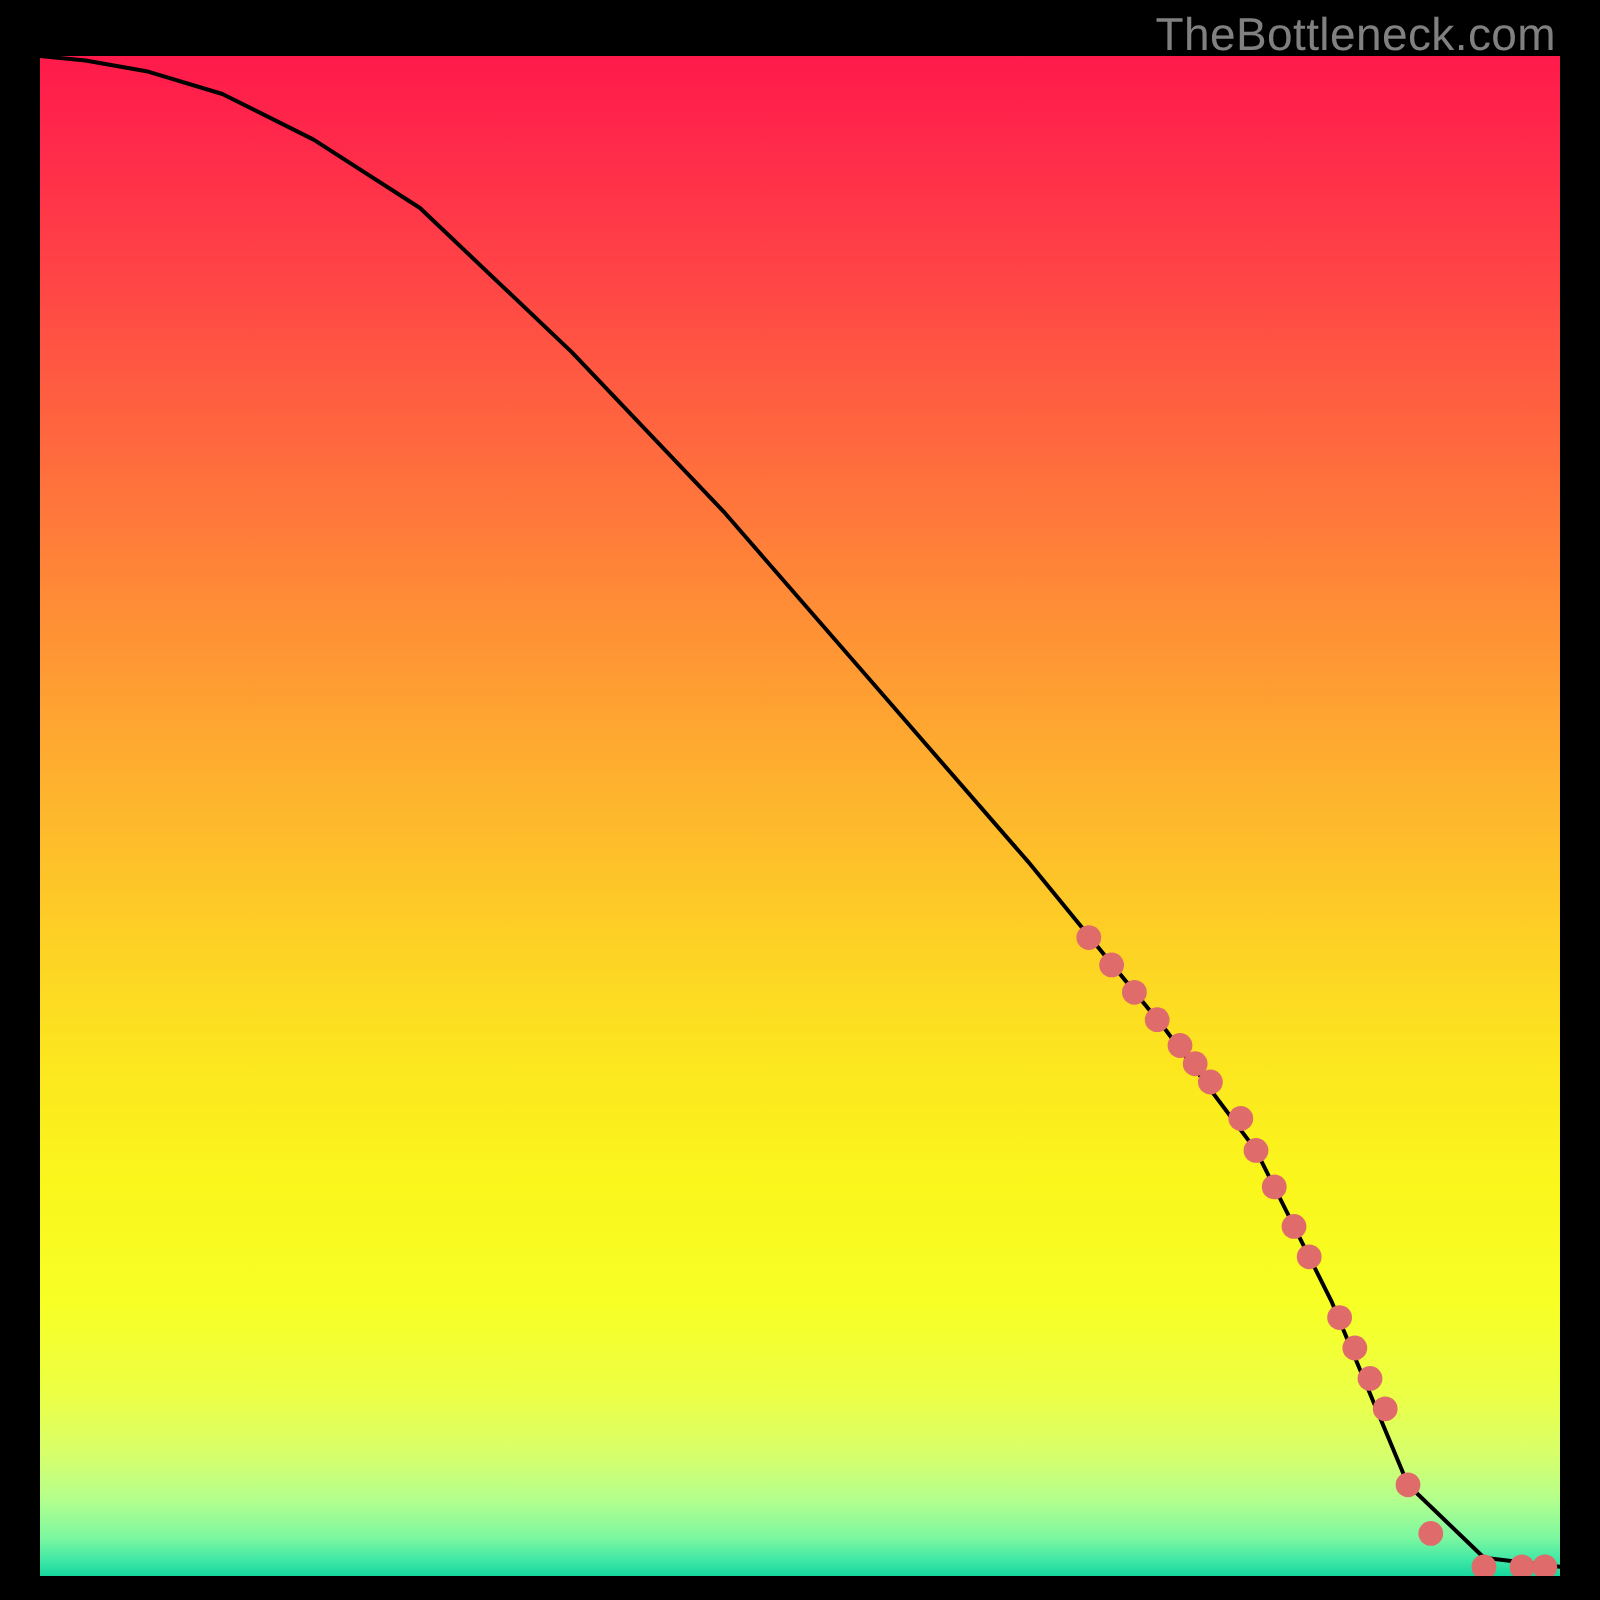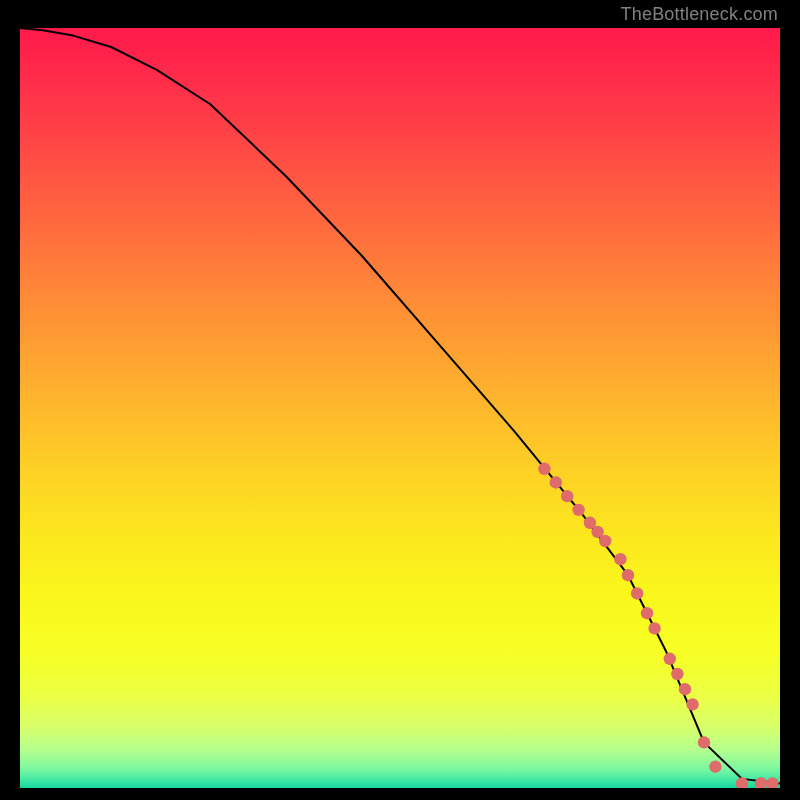--- a/index.html
+++ b/index.html
@@ -50,21 +50,21 @@
   }
   .svg-layer {
     position: absolute;
     inset: 0;
   }
   .watermark {
     position: absolute;
     top: 4px;
     right: 22px;
     color: #808080;
-    font-size: 18px;
+    font-size: 23px;
     letter-spacing: 0.2px;
     font-weight: 400;
   }
 </style>
 </head>
 <body>
 
 <div class="stage">
   <div class="watermark">TheBottleneck.com</div>
   <div class="plot">

